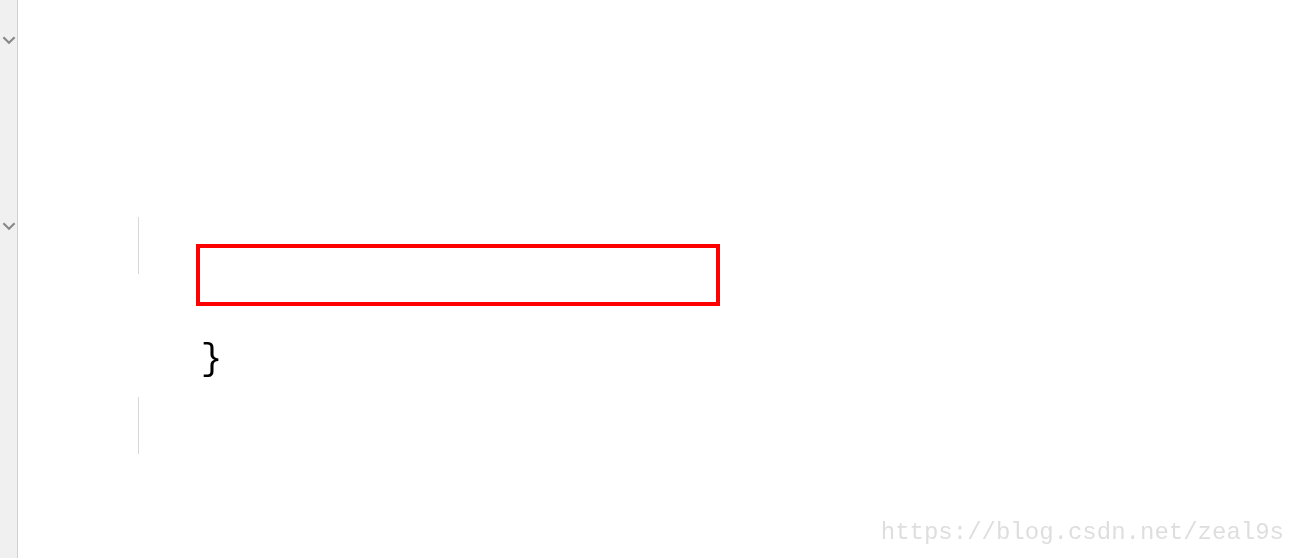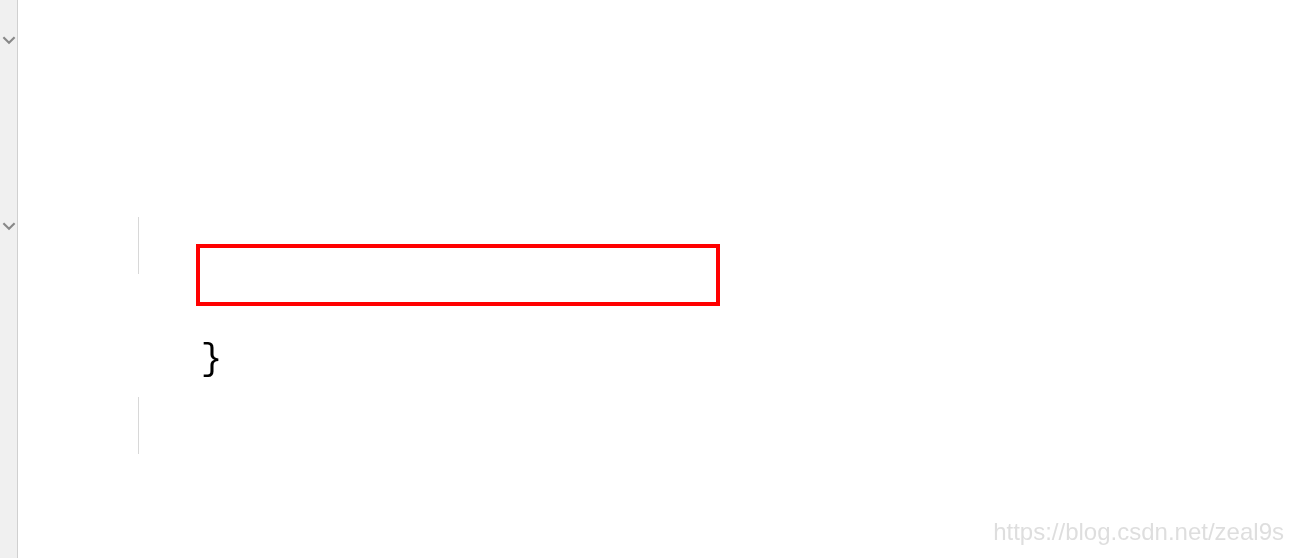--- a/index.html
+++ b/index.html
@@ -58,21 +58,21 @@
       position: absolute;
       border: 4px solid #ff0000;
       pointer-events: none;
     }
     .watermark {
       position: absolute;
       right: 20px;
       bottom: 12px;
       color: rgba(160,160,160,0.35);
       font-size: 24px;
-      font-family: Liberation Sans, sans-serif;
+      font-family: Liberation Mono, monospace;
     }
   </style>
 </head>
 <body>
 
 
 
 <div class="gutter">
   <div class="fold-marker" style="top:28px">
     <svg viewBox="0 0 10 10">

